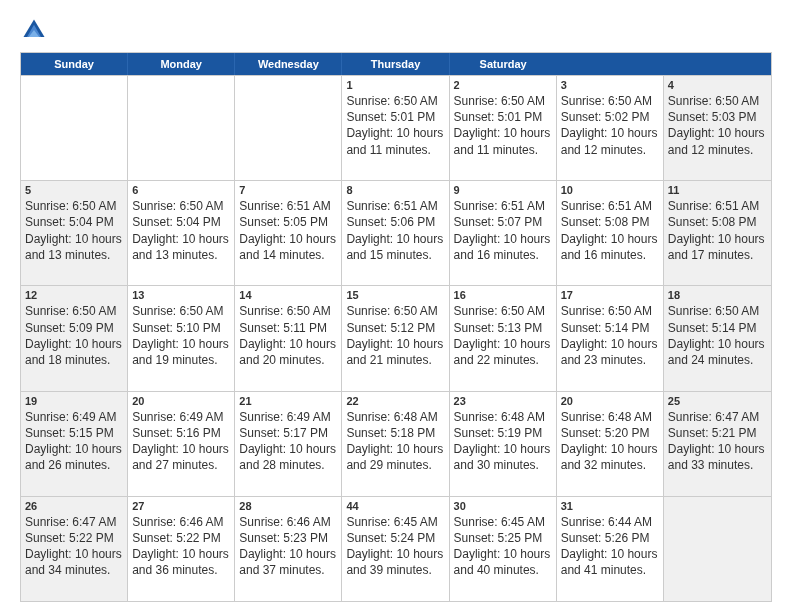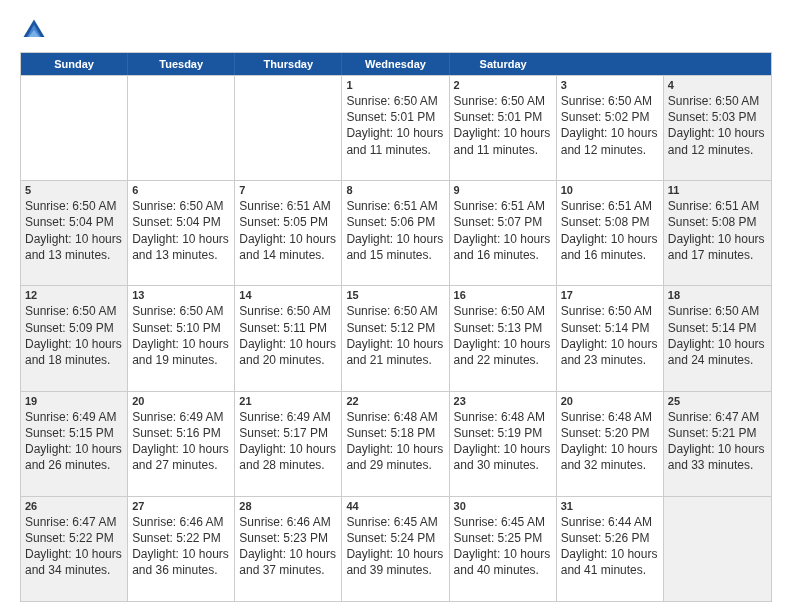--- a/index.html
+++ b/index.html
@@ -126,23 +126,23 @@
     </div>
     <div class="header-right">
       <div class="calendar-title"></div>
       <div class="calendar-subtitle"></div>
     </div>
   </div>
 
   <div class="calendar">
     <div class="cal-header-row">
     <div class="cal-header-cell">Sunday</div>
-        <div class="cal-header-cell">Tuesday</div>
+        <div class="cal-header-cell">Monday</div>
+        <div class="cal-header-cell">Wednesday</div>
         <div class="cal-header-cell">Thursday</div>
-        <div class="cal-header-cell">Wednesday</div>
         <div class="cal-header-cell">Saturday</div>
       </div>
     <div class="cal-body">
     <div class="cal-week">
           <div class="cal-cell"></div>
           <div class="cal-cell"></div>
           <div class="cal-cell"></div>
           <div class="cal-cell">
             <span class="day-num">1</span>
             <div class="cell-text" style="white-space: pre-line;">Sunrise: 6:50 AM

